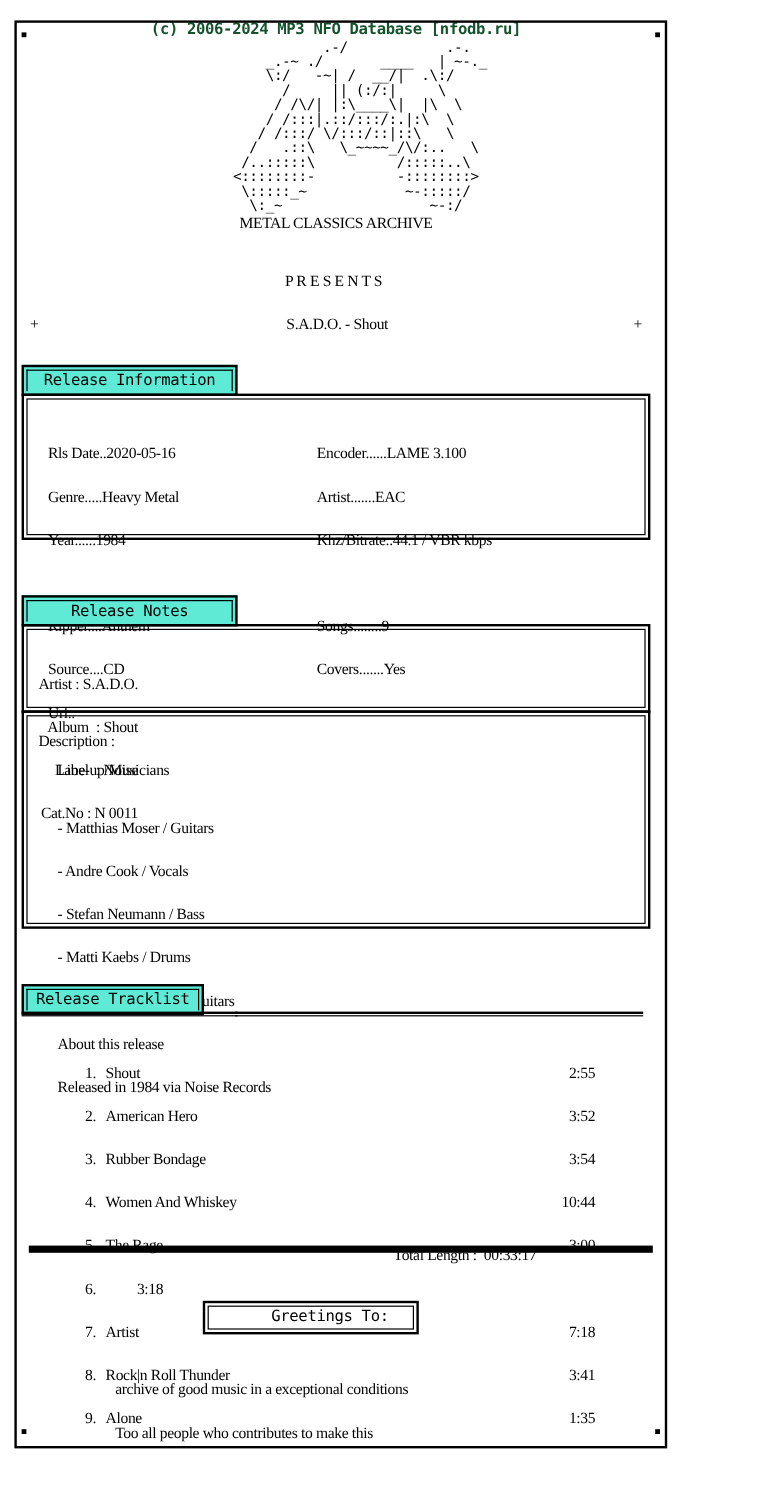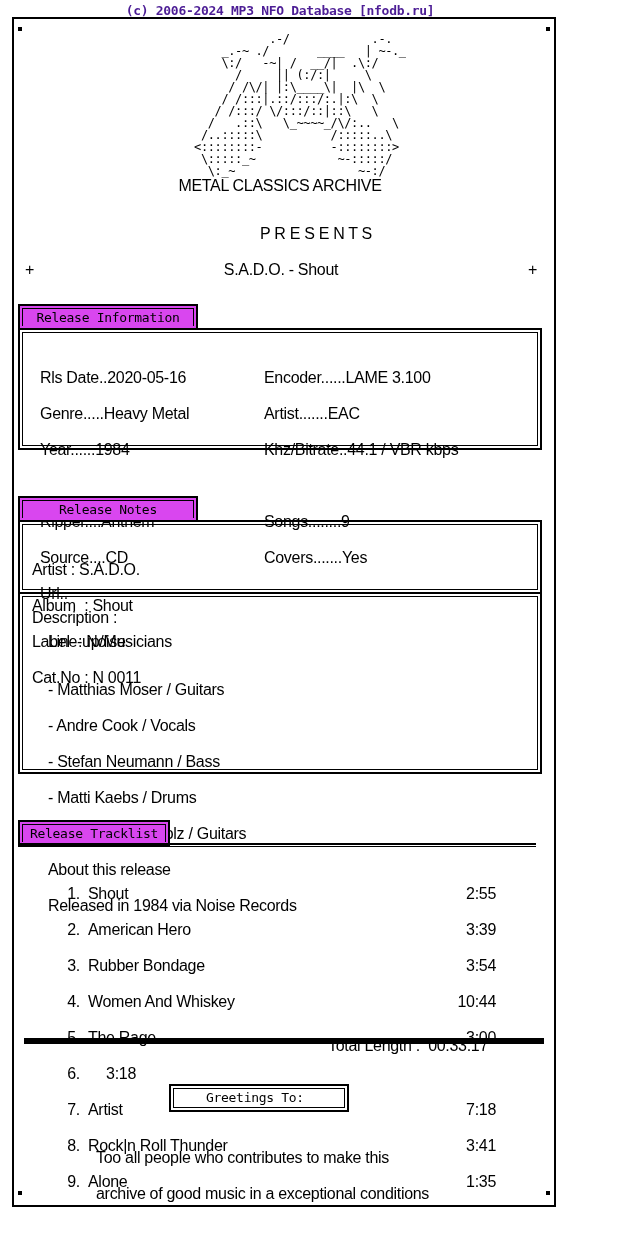--- a/index.html
+++ b/index.html
@@ -1,29 +1,29 @@
 <!DOCTYPE html>
 <html><head>
 <meta charset="utf-8">
 <style>
   html, body { margin: 0; padding: 0; background: #ffffff; }
   body { width: 640px; height: 1260px; position: relative; overflow: hidden;
          font-family: "DejaVu Sans Mono", "Liberation Mono", monospace; color: #000; }
-  .mono { font-family: Liberation Sans, sans-serif; font-size: 16px;
+  .mono { font-family: Liberation Serif, serif; font-size: 13px;
           line-height: 12px; white-space: pre; letter-spacing: -0.3px; }
   .abs { position: absolute; }
-  #copyright { position: absolute; top: 4px; left: 0; width: 560px; text-align: center;
-               color: #4c1d95; font-size: 13px; line-height: 13px; font-weight: bold;
+  #copyright { position: absolute; top: 18px; left: 0; width: 560px; text-align: center;
+               color: #14532d; font-size: 13px; line-height: 13px; font-weight: bold;
                font-family: "DejaVu Sans Mono", "Liberation Mono", monospace; letter-spacing: -0.3px; }
   #frame { position: absolute; left: 12px; top: 17px; width: 540px; height: 1186px;
            border: 2px solid #000; }
   .corner-dot { position: absolute; width: 4px; height: 4px; background: #000; }
   .dbl-box { position: absolute; border: 2px solid #000; padding: 2px; box-sizing: border-box; }
   .dbl-box > .inner { border: 1px solid #000; width: 100%; height: 100%; box-sizing: border-box; position: relative; }
-  .tab { position: absolute; border: 2px solid #000; padding: 2px; box-sizing: border-box; background:#d946ef; }
+  .tab { position: absolute; border: 2px solid #000; padding: 2px; box-sizing: border-box; background:#5eead4; }
   .tab > .inner { border: 1px solid #000; border-bottom: none; width: 100%; height: 100%; box-sizing: border-box;
                   display: flex; align-items: center; justify-content: center; }
   .tab-label { font-size: 13px; line-height: 12px; white-space: pre; letter-spacing: -0.3px;
                font-family: "DejaVu Sans Mono", "Liberation Mono", monospace; }
   #ascii-art { position: absolute; left: 160px; top: 33px; font-size: 12px; line-height: 12px;
                white-space: pre; letter-spacing: -0.4px; }
   .bar { position: absolute; left: 24px; top: 1038px; width: 520px; height: 6px; background: #000; }
   .dbl-hr { position: absolute; height: 1px; border-top: 2px solid #000; border-bottom: 1px solid #000; }
   .track-row { display: flex; }
   .track-num { width: 32px; text-align: right; padding-right: 8px; }
@@ -49,21 +49,21 @@
           / /\/| |:\____\|  |\  \
          / /:::|.::/:::/:.|:\  \
         / /:::/ \/:::/::|::\   \
        /   .::\   \_~~~~_/\/:..   \
       /..:::::\          /:::::..\
      &lt;::::::::-          -::::::::&gt;
       \:::::_~            ~-:::::/
        \:_~                  ~-:/</div>
 <div class="abs mono" style="left:0; width:560px; top:180px; text-align:center;">METAL CLASSICS ARCHIVE</div>
 
-<div class="abs mono" style="left:0; width:556px; top:228px; text-align:center;padding-left:38px;">P R E S E N T S</div>
+<div class="abs mono" style="left:0; width:556px; top:228px; text-align:center;">P R E S E N T S</div>
 
 <div class="abs mono" style="left:25px; top:264px;">+</div>
 <div class="abs mono" style="left:0; width:562px; top:264px; text-align:center;">S.A.D.O. - Shout</div>
 <div class="abs mono" style="left:528px; top:264px;">+</div>
 
 <div class="tab" style="left:18px; top:304px; width:180px; height:26px;">
   <div class="inner">
       <span class="tab-label">Release Information</span>
     </div>
 </div>
@@ -89,21 +89,21 @@
 </div>
 
 <div class="tab" style="left:18px; top:496px; width:180px; height:26px;">
   <div class="inner">
       <span class="tab-label">Release Notes</span>
     </div>
 </div>
 <div class="dbl-box" style="left:18px; top:520px; width:524px; height:74px;">
   <div class="inner"></div>
 </div>
-<div class="abs mono" style="left:32px; top:540px;">
+<div class="abs mono" style="left:32px; top:540px;text-align:right;">
   <div><span>Artist : </span><span>S.A.D.O.</span></div>
   <div><span>Album  : </span><span>Shout</span></div>
   <div><span>Label  : </span><span>Noise</span></div>
   <div><span>Cat.No : </span><span>N 0011</span></div>
 </div>
 <div class="dbl-box" style="left:18px; top:592px; width:524px; height:182px;">
   <div class="inner"></div>
 </div>
 <div class="abs mono" style="left:32px; top:612px;">Description :</div>
 <div class="abs mono" style="left:48px; top:636px;">Line-up/Musicians</div>
@@ -120,35 +120,35 @@
 <div class="tab" style="left:18px; top:820px; width:152px; height:26px;">
   <div class="inner">
       <span class="tab-label">Release Tracklist</span>
     </div>
 </div>
 <div class="dbl-hr" style="left:196px; top:843px; width:340px;"></div>
 <div class="dbl-hr" style="left:18px; top:843px; width:180px;"></div>
 
 <div class="abs mono" style="left:48px; top:864px;">
   <div class="track-row"><span class="track-num">1.</span><span class="track-title">Shout</span><span class="track-len">2:55</span></div>
-  <div class="track-row"><span class="track-num">2.</span><span class="track-title">American Hero</span><span class="track-len">3:39</span></div>
+  <div class="track-row"><span class="track-num">2.</span><span class="track-title">American Hero</span><span class="track-len">3:52</span></div>
   <div class="track-row"><span class="track-num">3.</span><span class="track-title">Rubber Bondage</span><span class="track-len">3:54</span></div>
   <div class="track-row"><span class="track-num">4.</span><span class="track-title">Women And Whiskey</span><span class="track-len">10:44</span></div>
   <div class="track-row"><span class="track-num">5.</span><span class="track-title">The Rage</span><span class="track-len">3:00</span></div>
   <div class="track-row"><span class="track-num">6.</span><span class="track-len">3:18</span></div>
   <div class="track-row"><span class="track-num">7.</span><span class="track-title">Artist</span><span class="track-len">7:18</span></div>
   <div class="track-row"><span class="track-num">8.</span><span class="track-title">Rock|n Roll Thunder</span><span class="track-len">3:41</span></div>
   <div class="track-row"><span class="track-num">9.</span><span class="track-title">Alone</span><span class="track-len">1:35</span></div>
 </div>
 
 <div class="abs mono" style="left:328px; top:1040px;"><span>Total Length :</span>  <span>00:33:17</span></div>
 
 <div class="bar"></div>
 
 <div class="dbl-box" style="left:169px; top:1084px; width:180px; height:28px;">
-  <div class="inner" style="display:flex; align-items:center; justify-content:flex-start;padding-left:32px;">
+  <div class="inner" style="display:flex; align-items:center; justify-content:center;padding-left:32px;">
     <span class="tab-label">Greetings To:</span>
   </div>
 </div>
 <div class="abs mono" style="left:96px; top:1128px;">
+  <div>archive of good music in a exceptional conditions</div>
   <div>Too all people who contributes to make this</div>
-  <div>archive of good music in a exceptional conditions</div>
 </div>
 
 </body></html>

